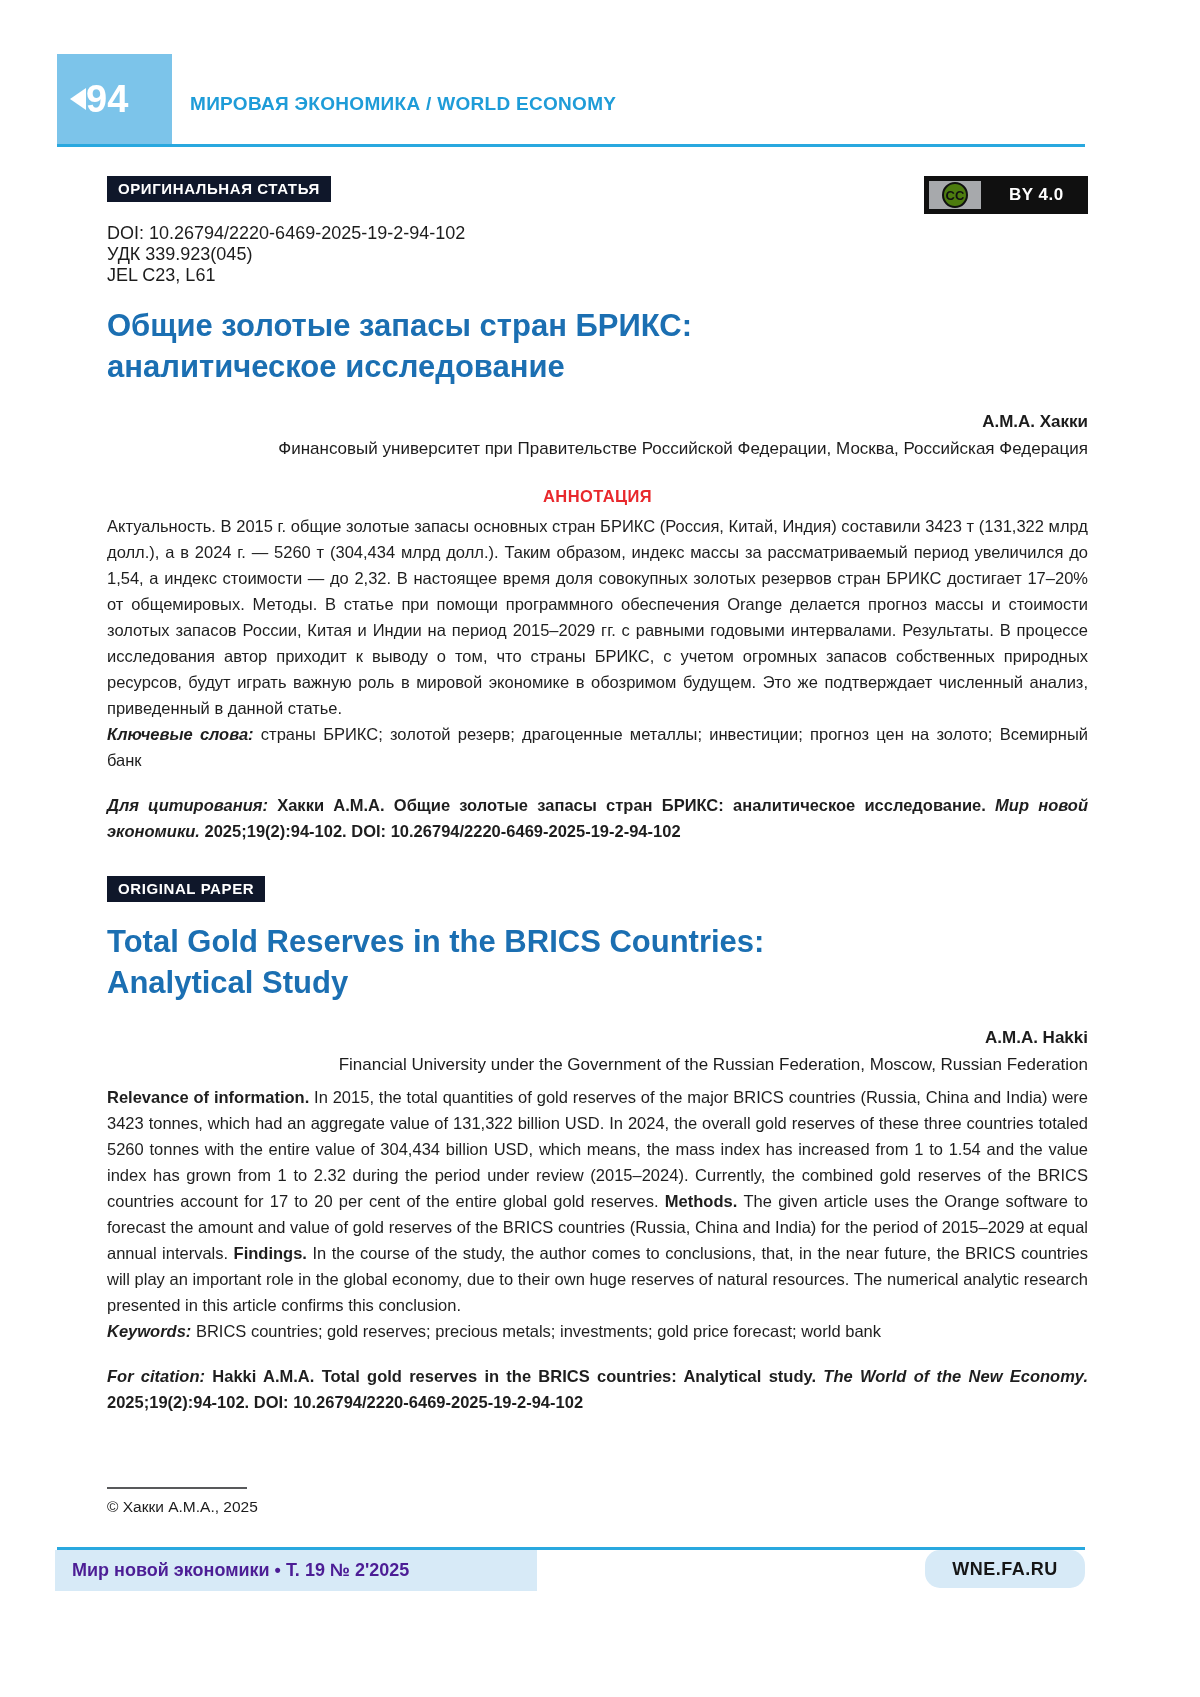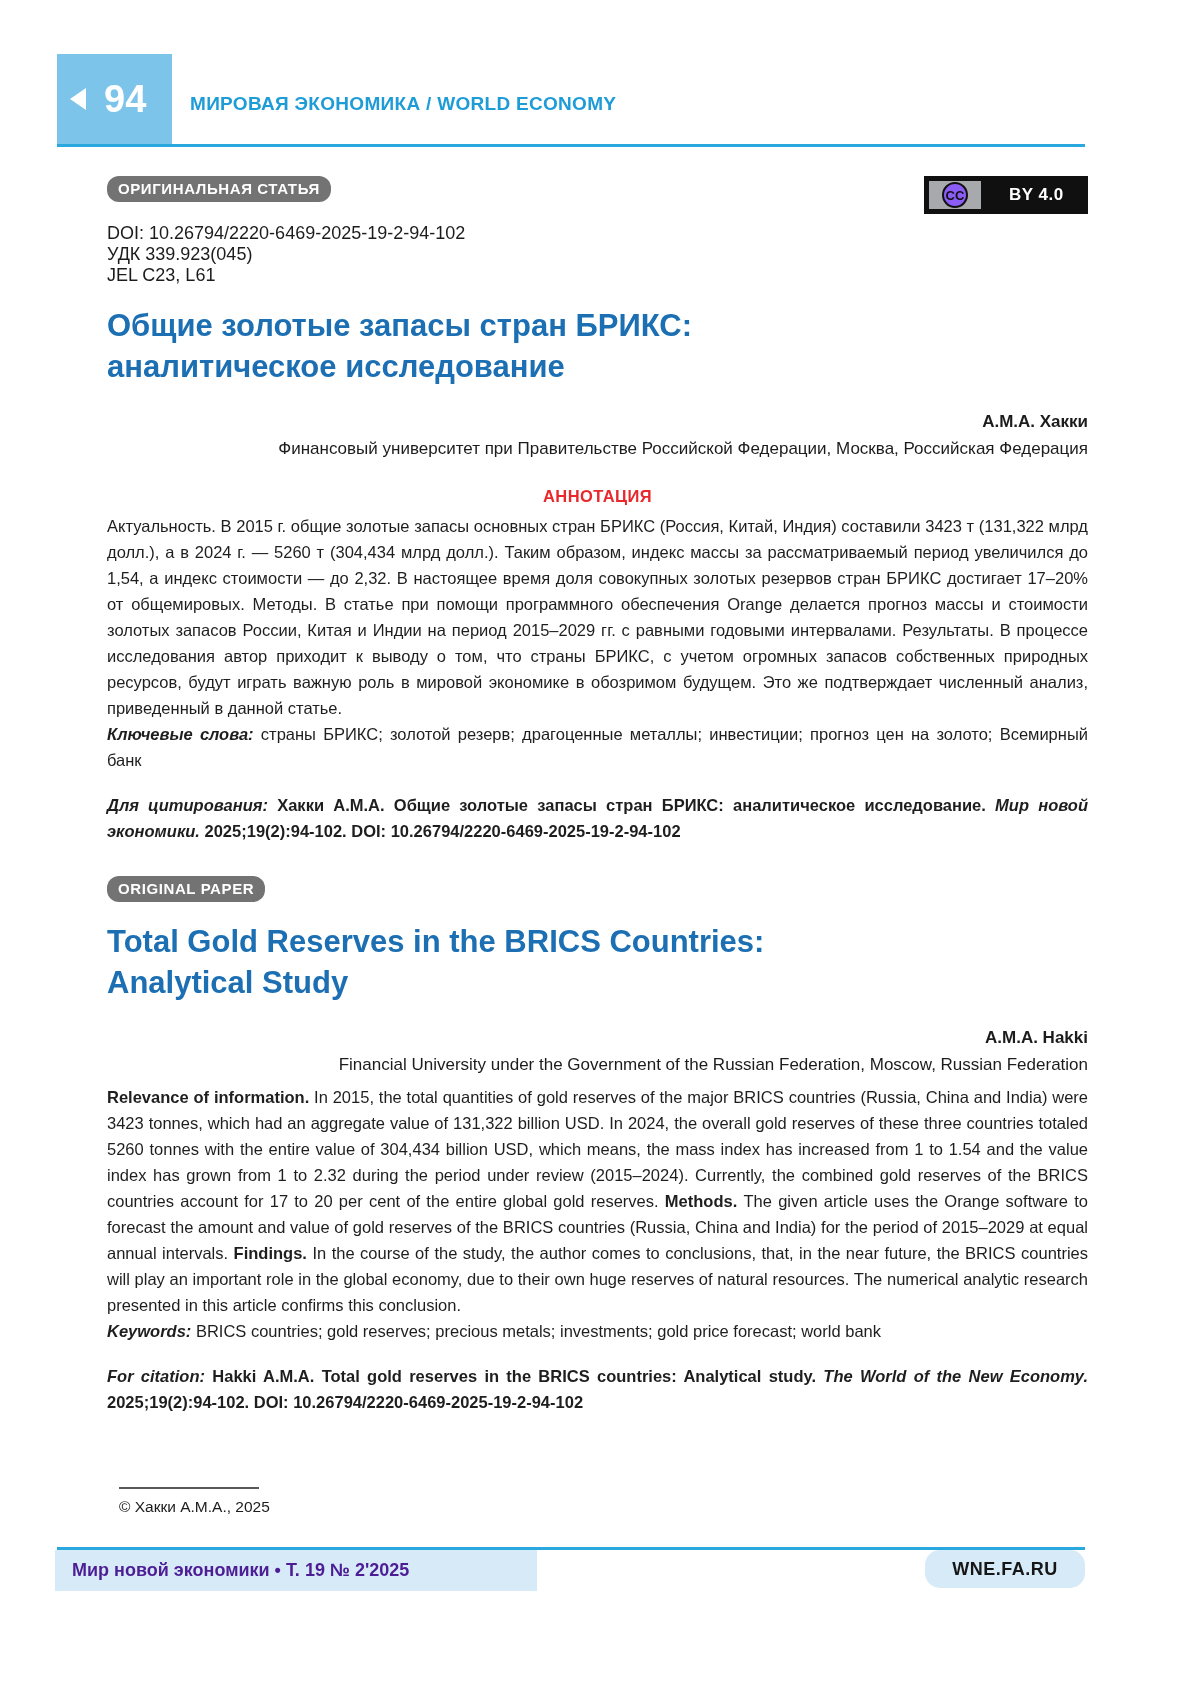--- a/index.html
+++ b/index.html
@@ -10,21 +10,21 @@
     font-family: "Liberation Sans", sans-serif;
     color: #212121;
     overflow: hidden;
   }
   
   .corner-box {
     position: absolute; left: 57px; top: 54px;
     width: 115px; height: 90px;
     background: #7cc4ea;
     display: flex; align-items: center;
-    padding: 0 13px; gap: 18px;
+    padding: 0 13px; 
   }
   .tri-left {
     width: 0; height: 0;
     border-top: 11px solid transparent;
     border-bottom: 11px solid transparent;
     border-right: 16px solid #ffffff;
   }
   .page-num { color: #ffffff; font-size: 38px; font-weight: bold; line-height: 1; }
   .running-head {
     position: absolute; left: 190px; top: 93px;
@@ -33,38 +33,37 @@
   }
   .header-rule {
     position: absolute; left: 57px; width: 1028px; top: 144px; height: 3px;
     background: #29a8df;
   }
   
   .content { position: absolute; left: 107px; width: 981px; top: 176px; }
   .badges-row { display: flex; justify-content: space-between; align-items: flex-start; }
   .badge-blue {
     display: inline-block;
-    background: #737373; color: #ffffff;
+    background: #0f172a; color: #ffffff;
     font-size: 15px; font-weight: bold; letter-spacing: 0.6px;
     padding: 4px 11px 5px 11px;
-    border-radius: 12px;
   }
   
   .cc-badge {
     display: flex; align-items: stretch;
     border: 3px solid #101010; background: #101010;
     padding: 2px; height: 38px; width: 164px;
   }
   .cc-left {
     background: #a7a9ac; width: 52px;
     display: flex; align-items: center; justify-content: center;
   }
   .cc-circle {
     width: 26px; height: 26px; border-radius: 50%;
-    background: #8b5cf6; border: 2px solid #101010;
+    background: #4d7c0f; border: 2px solid #101010;
     color: #101010; font-size: 13px; font-weight: bold;
     display: flex; align-items: center; justify-content: center;
   }
   .cc-right {
     flex: 1; background: #101010; color: #ffffff;
     display: flex; align-items: center; padding-left: 28px;
     font-size: 17px; font-weight: bold; letter-spacing: 0.5px;
   }
   .meta { margin-top: 9px; font-size: 18px; line-height: 21px; color: #1c1c1c; }
   h1.article-title {
@@ -77,21 +76,21 @@
     margin-top: 26px; text-align: center;
     color: #e8282c; font-size: 16.5px; font-weight: bold; letter-spacing: 0.4px;
   }
   p.abstract { margin-top: 7px; font-size: 16.5px; line-height: 26px; text-align: justify; color: #1e1e1e; }
   p.keywords { font-size: 16.5px; line-height: 26px; text-align: justify; color: #1e1e1e; }
   p.citation { margin-top: 19px; font-size: 16.5px; line-height: 26px; text-align: justify; font-weight: bold; color: #1e1e1e; }
   .b  { font-weight: bold; }
   .bi { font-weight: bold; font-style: italic; }
   .second-badge { margin-top: 32px; }
   
-  .copyright { position: absolute; left: 119px; top: 1487px; }
+  .copyright { position: absolute; left: 107px; top: 1487px; }
   .copy-rule { width: 140px; border-top: 2px solid #58595b; margin-bottom: 9px; }
   .copy-text { font-size: 15.5px; color: #1c1c1c; }
   
   .footer-rule { position: absolute; left: 57px; width: 1028px; top: 1547px; height: 3px; background: #29a8df; }
   .footer-left {
     position: absolute; left: 55px; top: 1550px; width: 482px; height: 41px;
     background: #d7eaf7; display: flex; align-items: center; padding-left: 17px;
     font-size: 18px; font-weight: bold; color: #4c1d95;
   }
   .footer-right {

